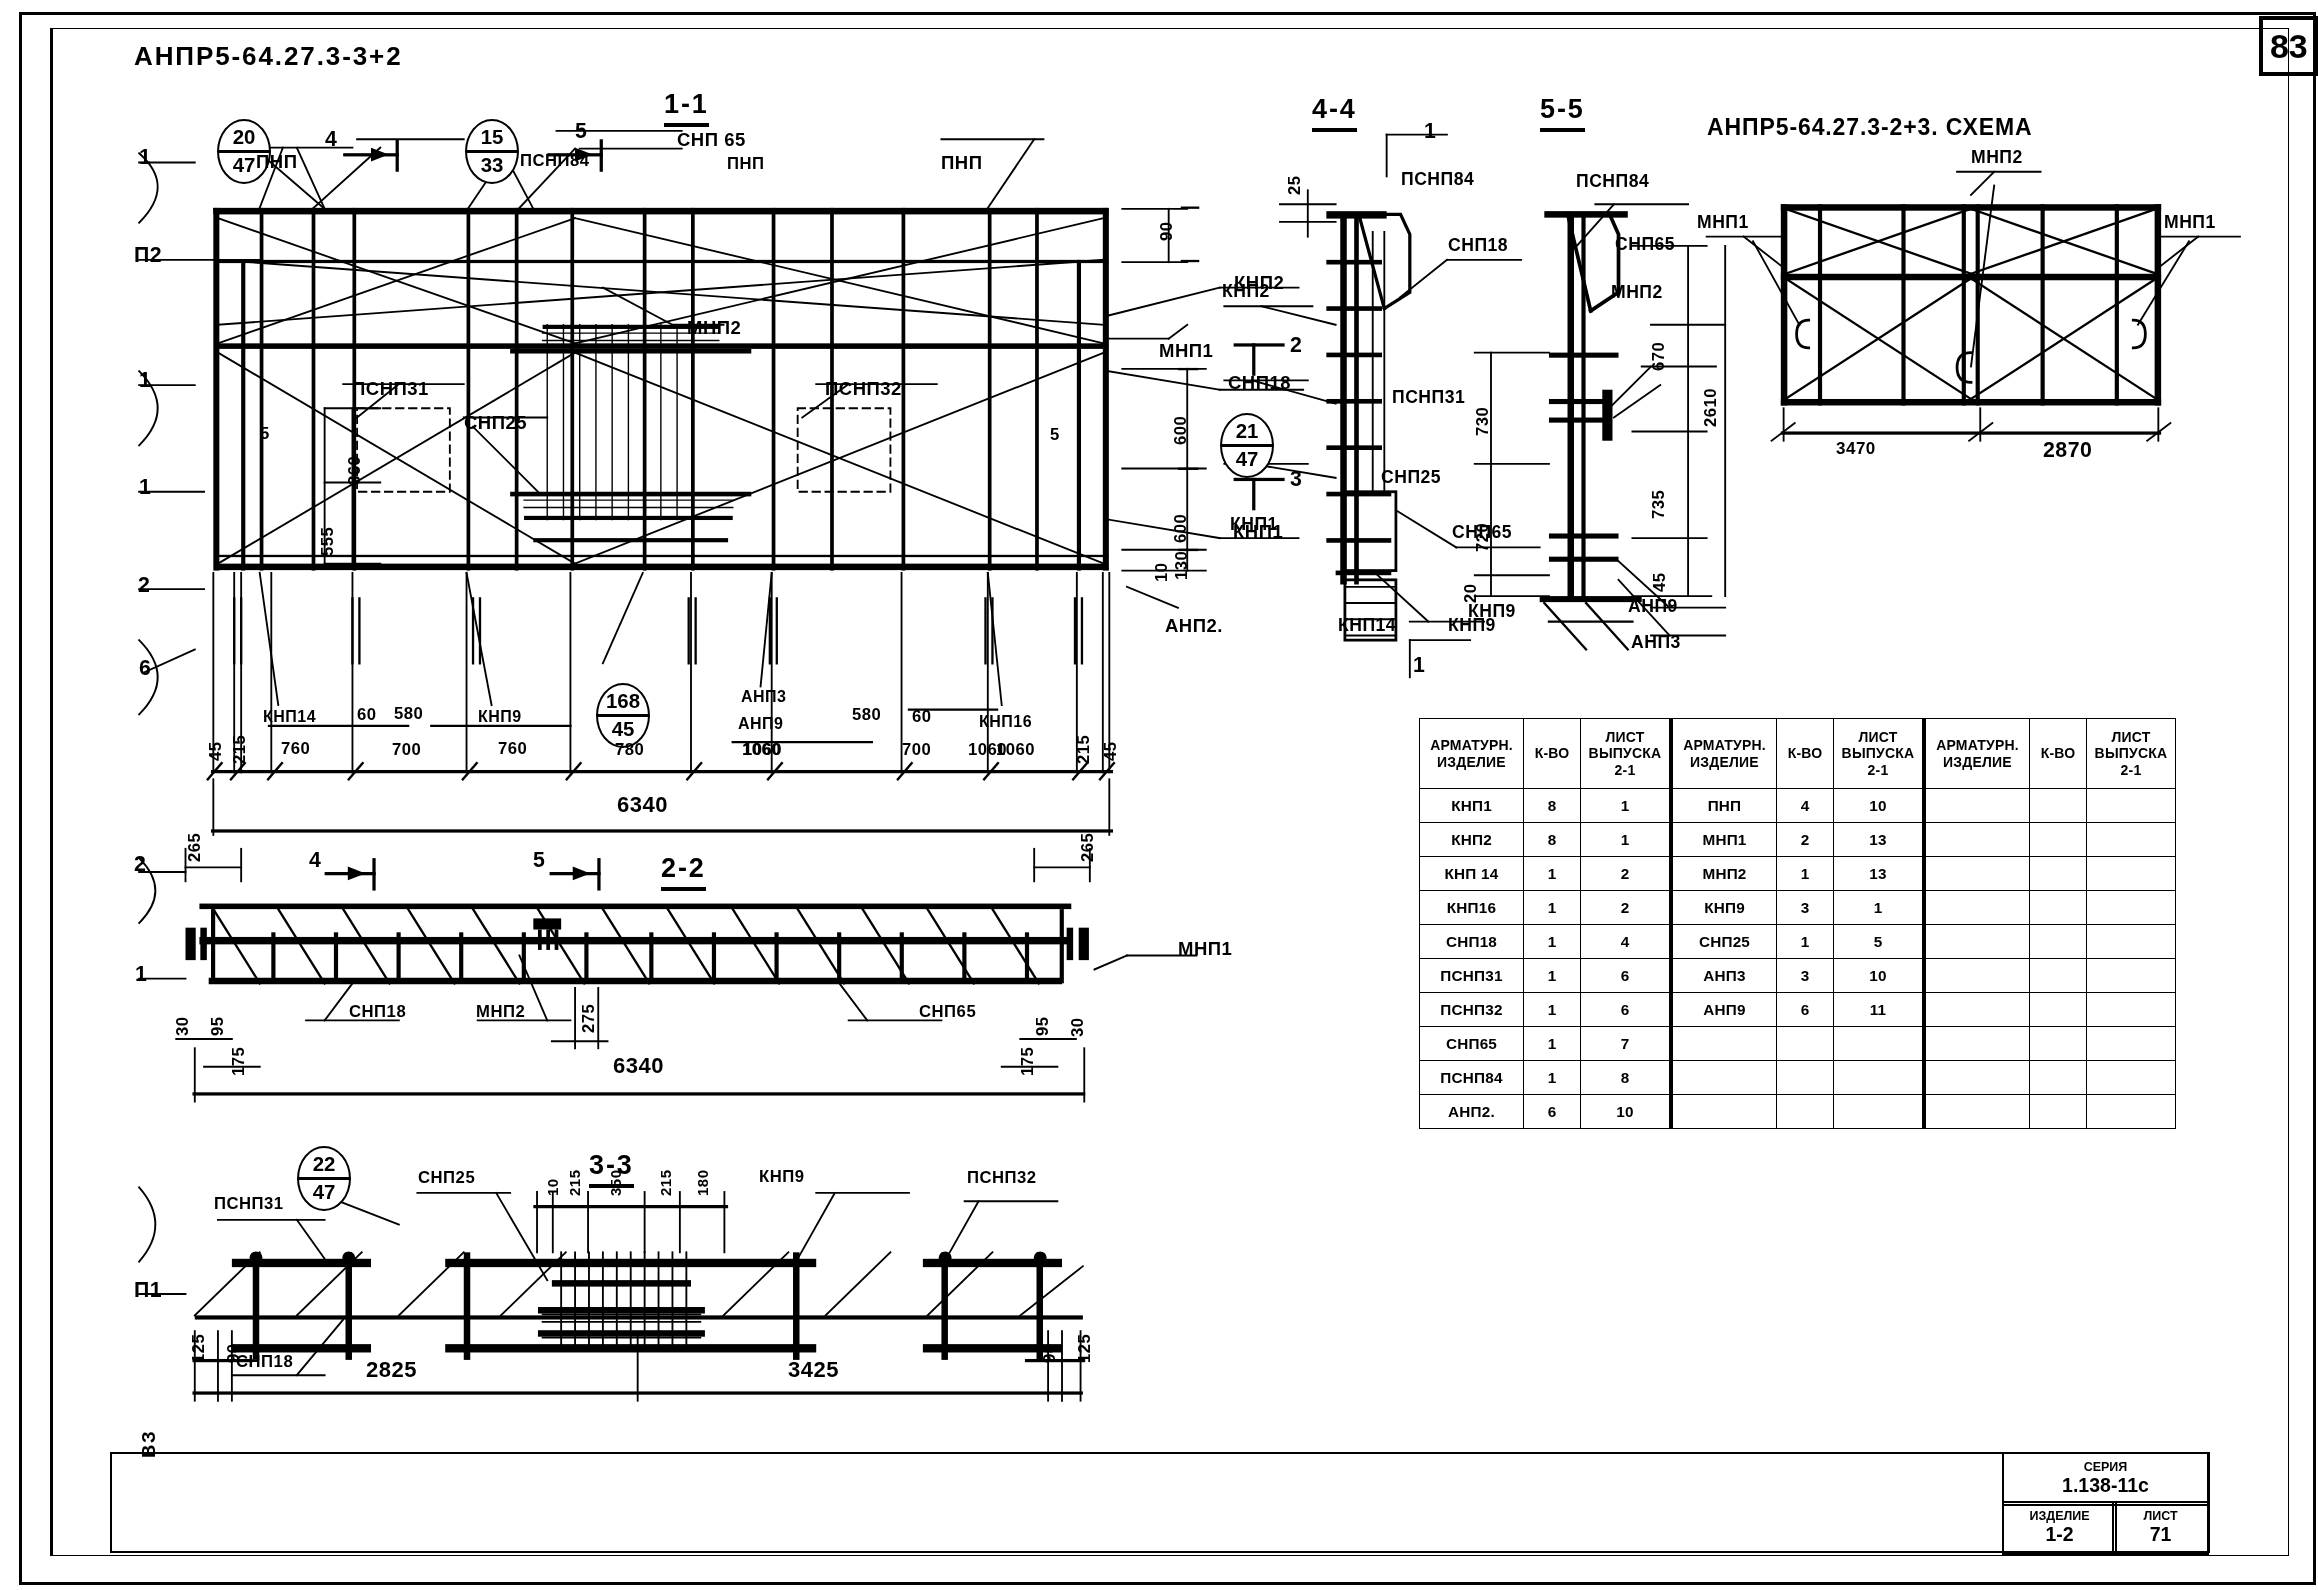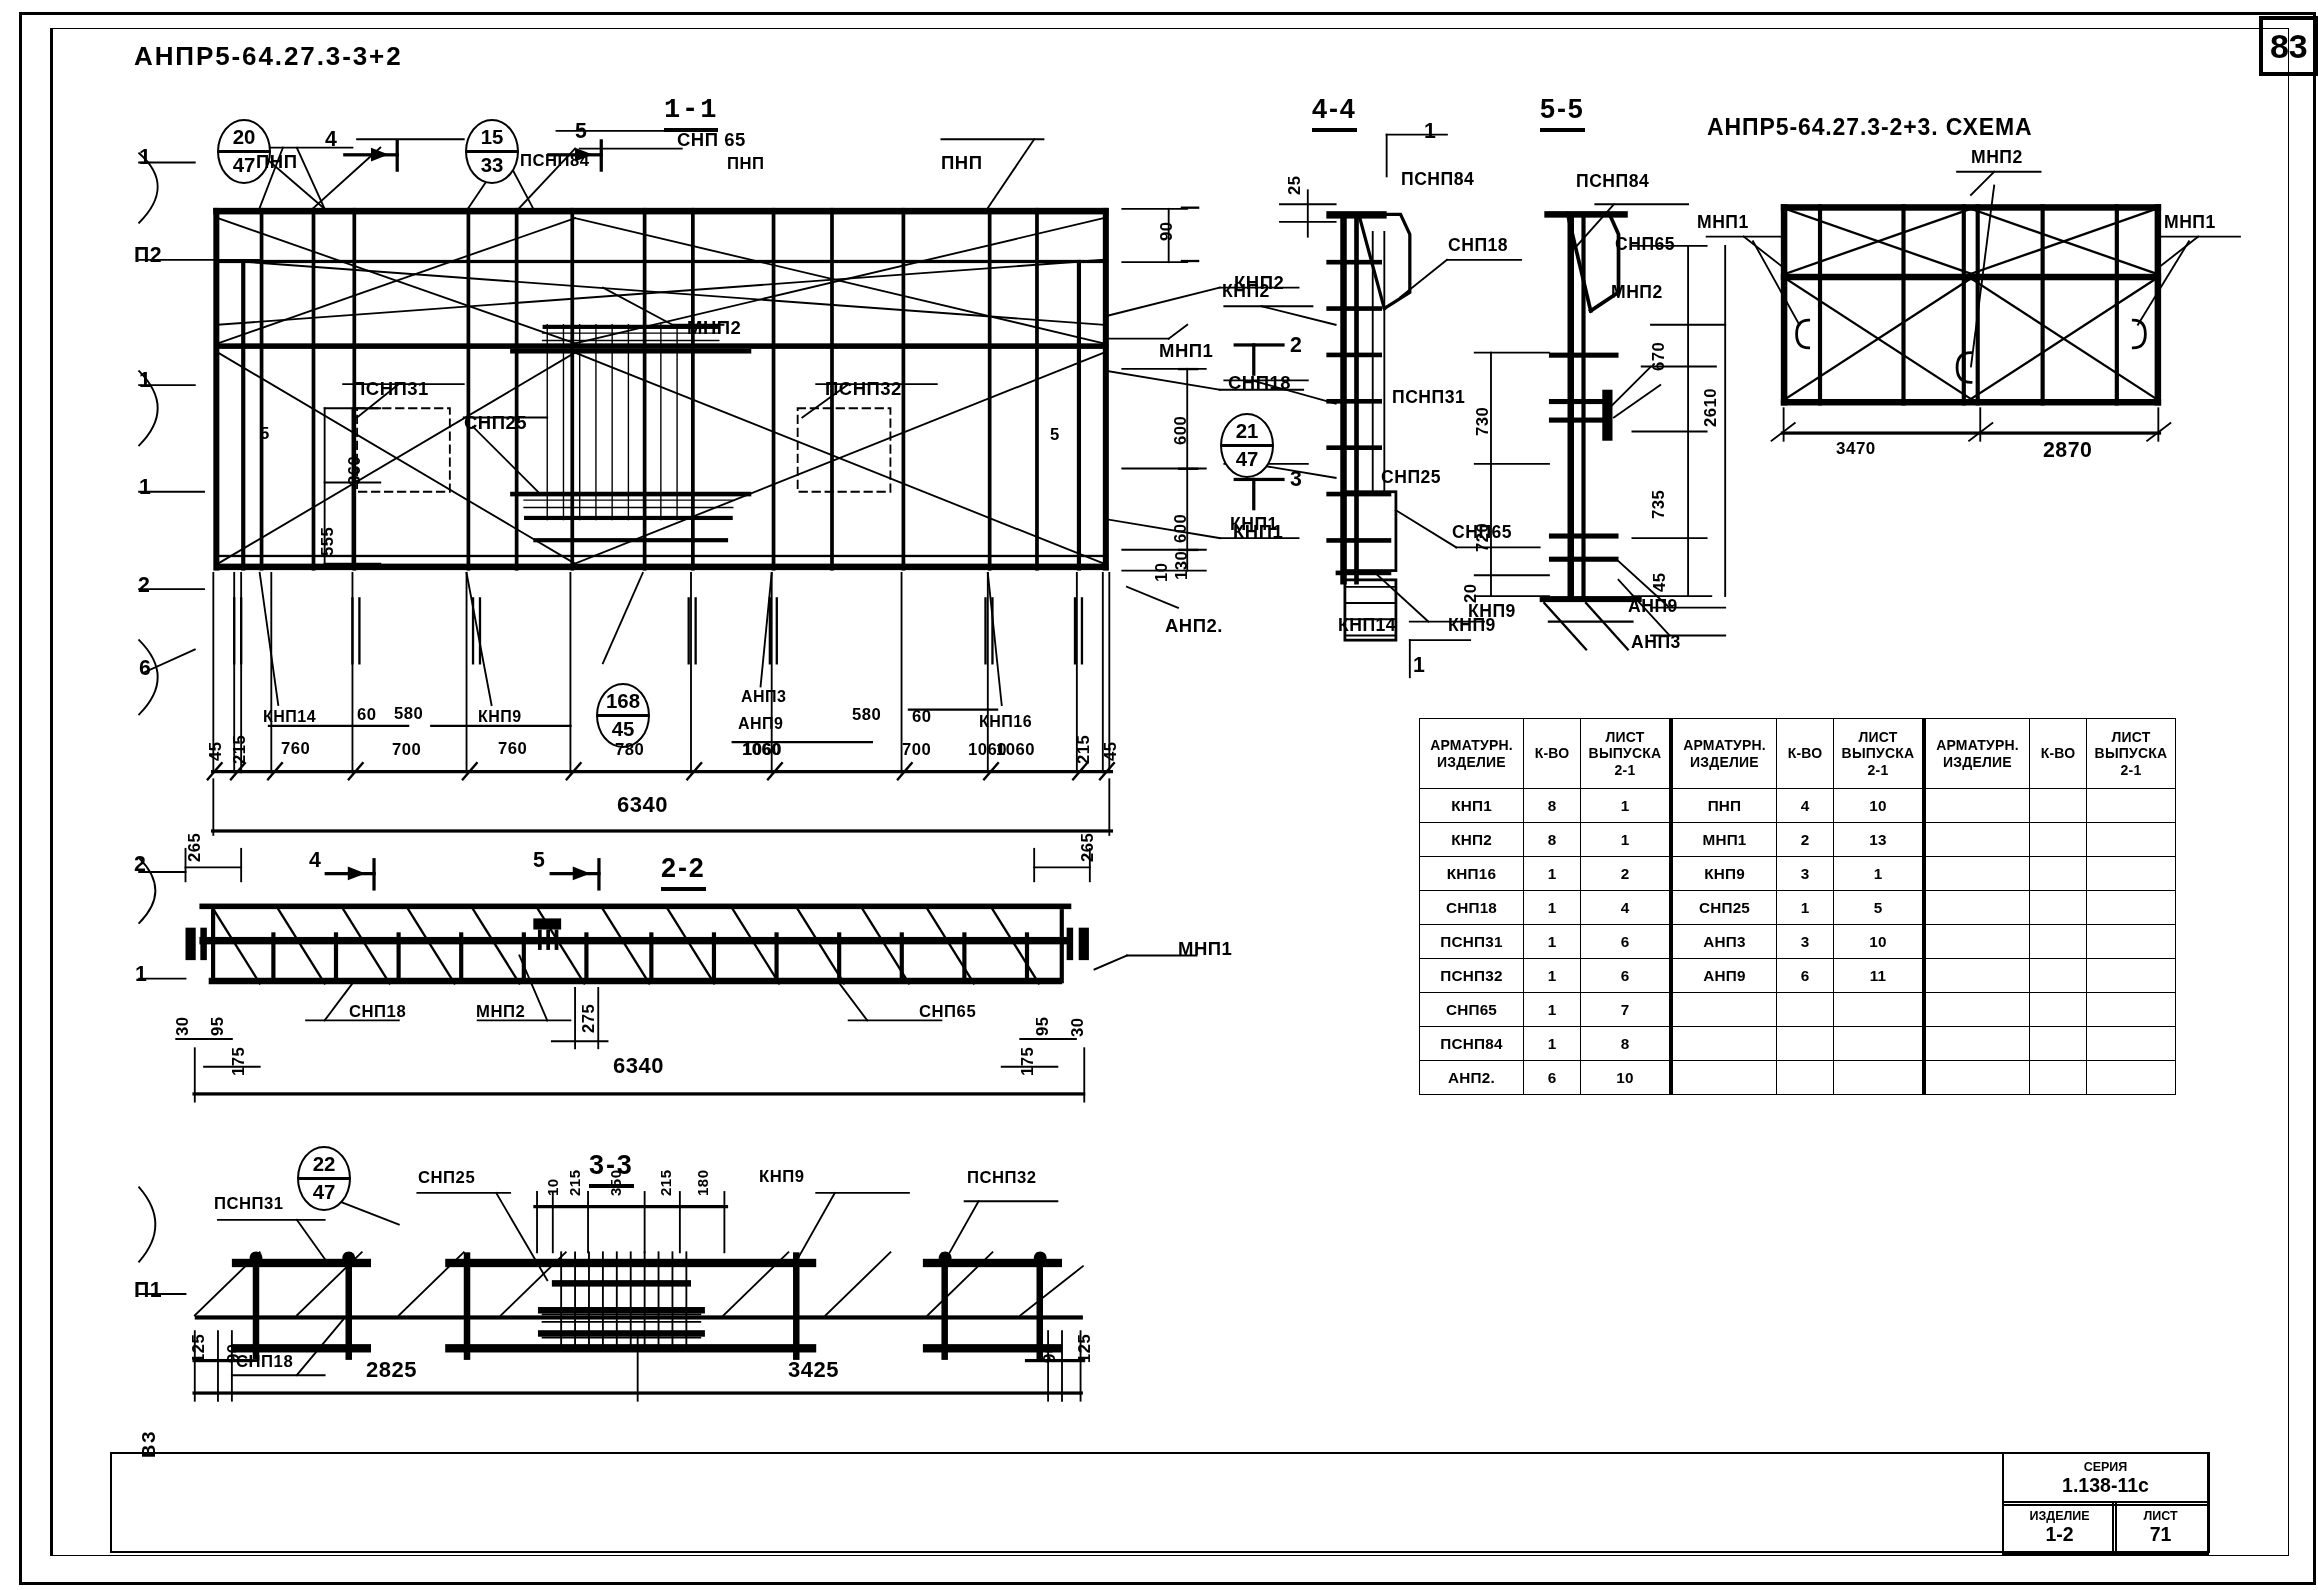--- a/index.html
+++ b/index.html
@@ -664,21 +664,21 @@
       <line x1="3820" y1="950" x2="3870" y2="912"></line>
       <line x1="4246" y1="950" x2="4296" y2="912"></line>
       <line x1="4630" y1="950" x2="4680" y2="912"></line>
     </g>
 
     </g>
   </svg>
 
   <div class="txt" style="left:134px;top:43px;font-size:26px;letter-spacing:1.9px;">АНПР5-64.27.3-3+2</div>
 
-  <div class="sect" style="left:664px;top:95px;font-family:Liberation Mono, monospace;">1-1</div>
+  <div class="sect" style="left:664px;top:89px;">1-1</div>
   <div class="sect" style="left:661px;top:853px;">2-2</div>
   <div class="sect" style="left:589px;top:1150px;">3-3</div>
   <div class="sect" style="left:1312px;top:94px;">4-4</div>
   <div class="sect" style="left:1540px;top:94px;">5-5</div>
 
   <div class="txt" style="left:1707px;top:116px;font-size:23px;letter-spacing:0.9px;">АНПР5-64.27.3-2+3.  СХЕМА</div>
 
   <div class="balloon" style="left:217px;top:119px;">
     <span>20</span>
     <div class="bar"></div>
@@ -891,20 +891,31 @@
           <td class="colB">8</td>
           <td class="colC">1</td>
           <td class="colA sep">МНП1</td>
           <td class="colB">2</td>
           <td class="colC">13</td>
           <td class="colA sep"></td>
           <td class="colB"></td>
           <td class="colC"></td>
         </tr>
         <tr>
+          <td class="colA">КНП 14</td>
+          <td class="colB">1</td>
+          <td class="colC">2</td>
+          <td class="colA sep">МНП2</td>
+          <td class="colB">1</td>
+          <td class="colC">13</td>
+          <td class="colA sep"></td>
+          <td class="colB"></td>
+          <td class="colC"></td>
+        </tr>
+        <tr>
           <td class="colA">КНП16</td>
           <td class="colB">1</td>
           <td class="colC">2</td>
           <td class="colA sep">КНП9</td>
           <td class="colB">3</td>
           <td class="colC">1</td>
           <td class="colA sep"></td>
           <td class="colB"></td>
           <td class="colC"></td>
         </tr>

